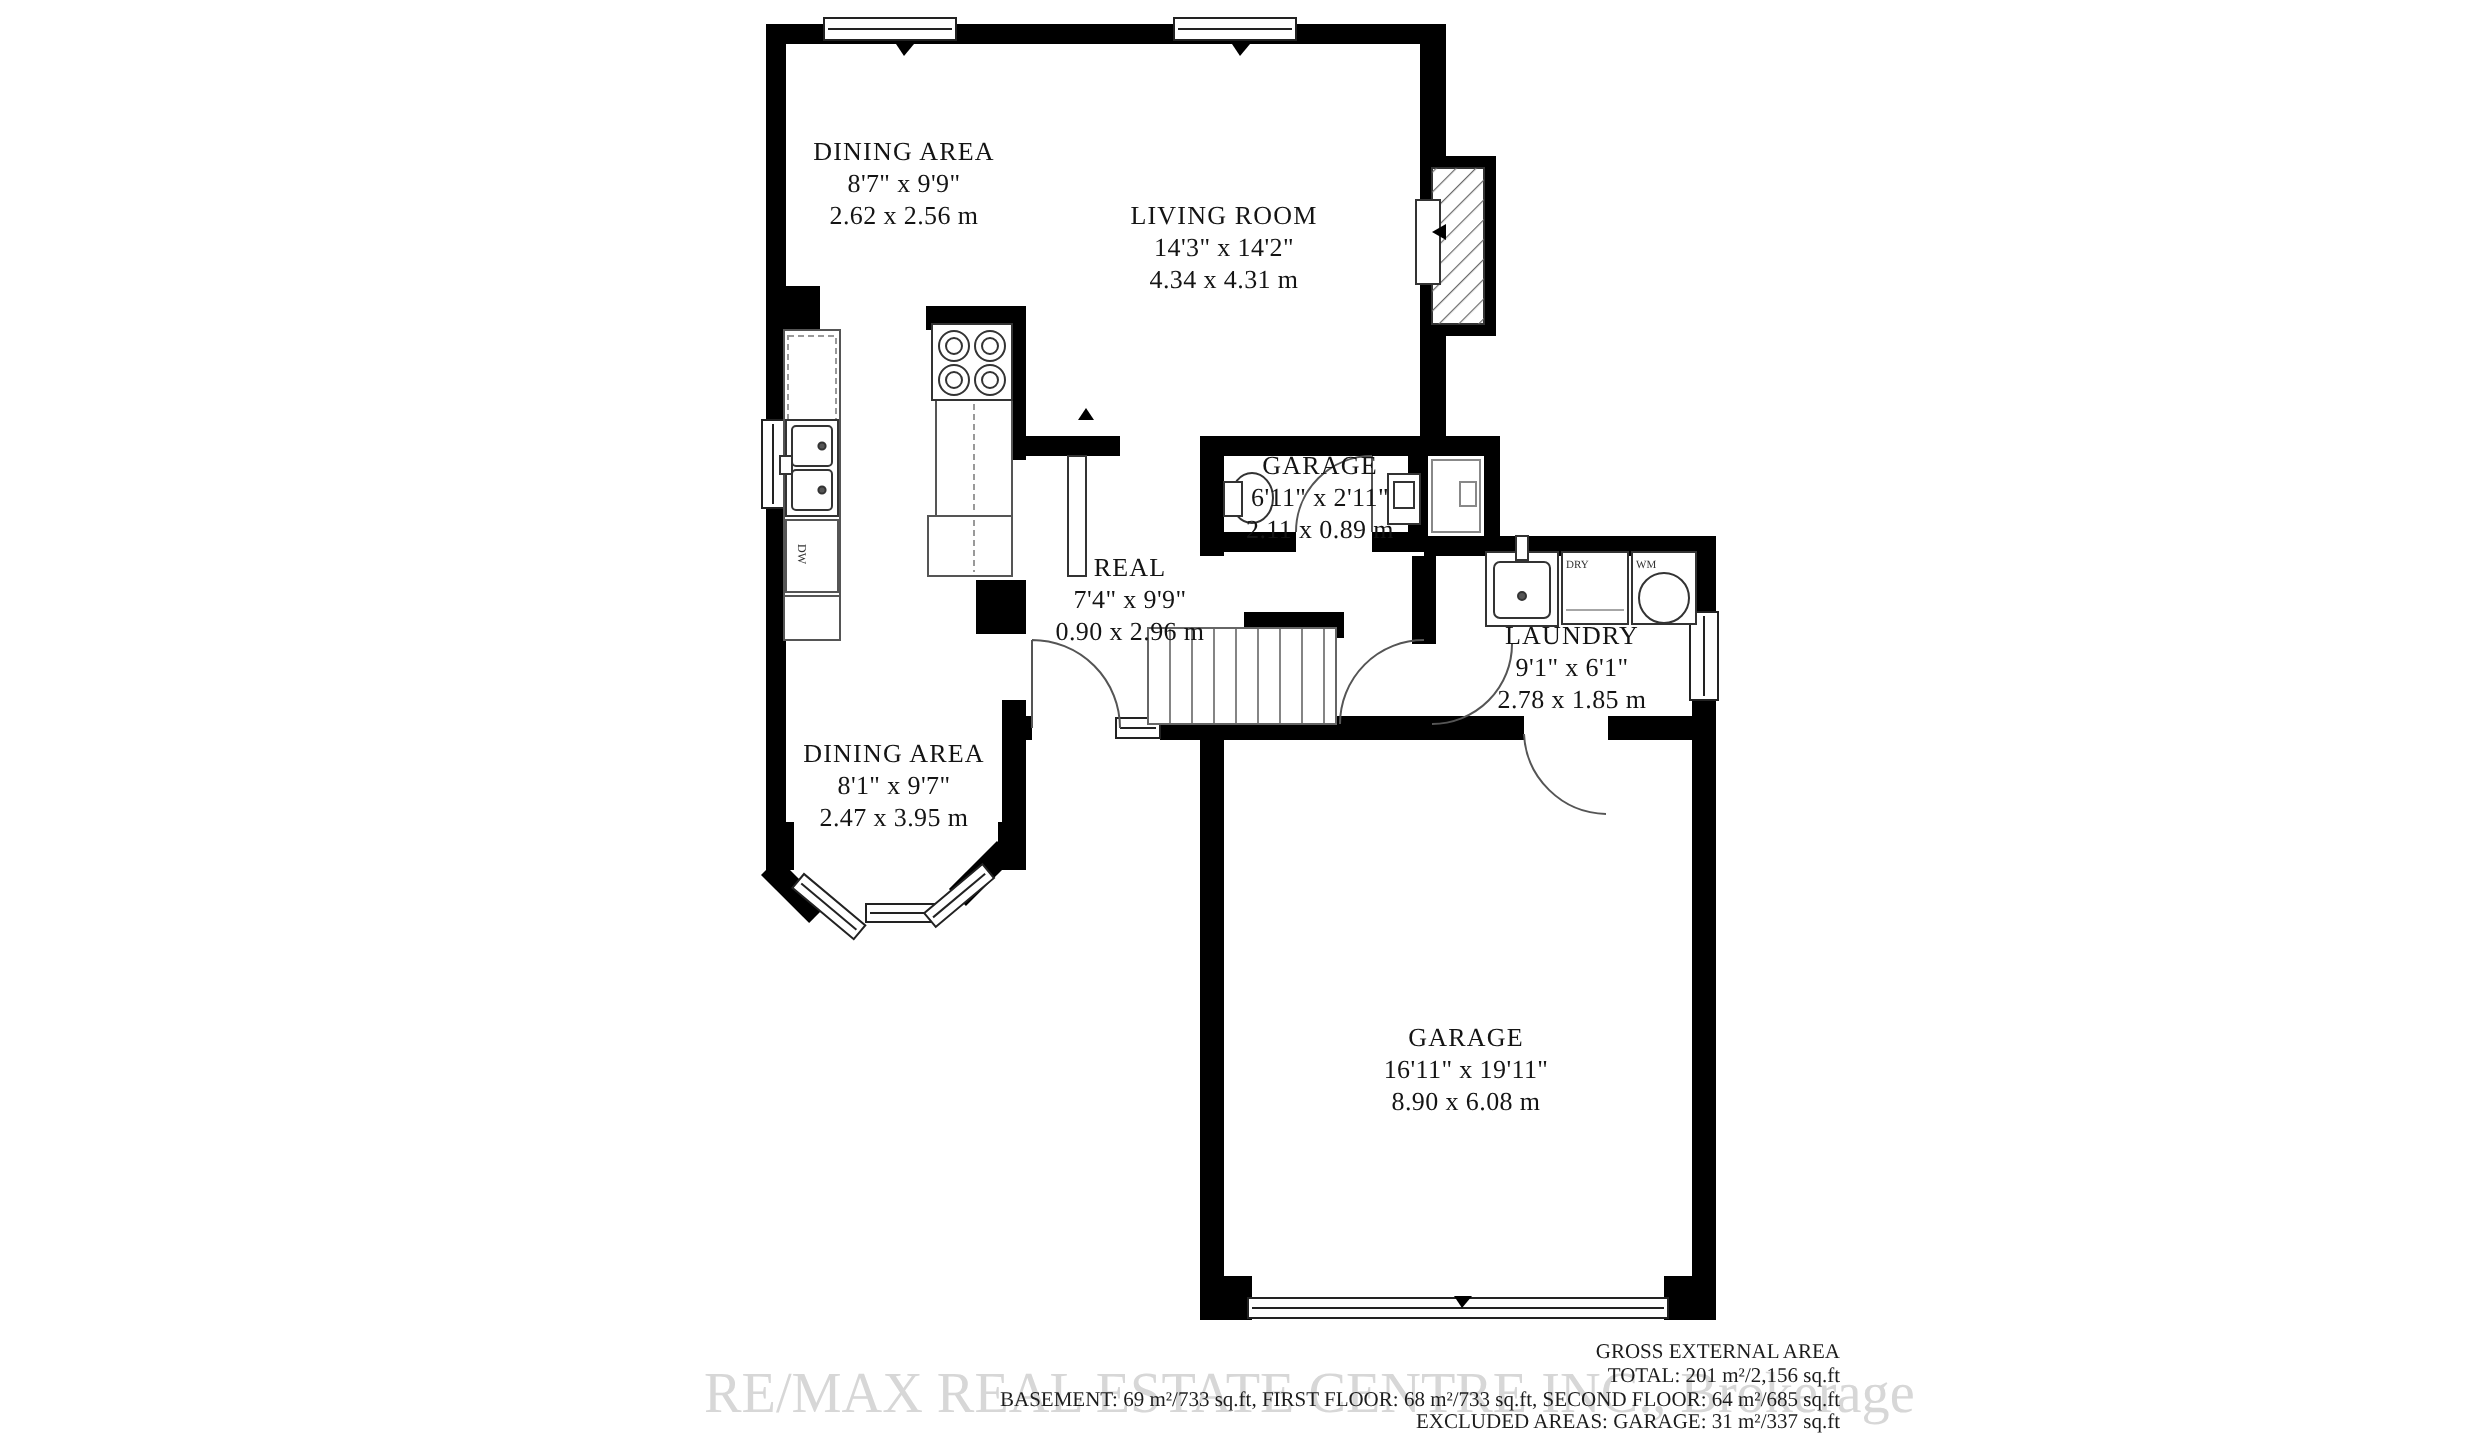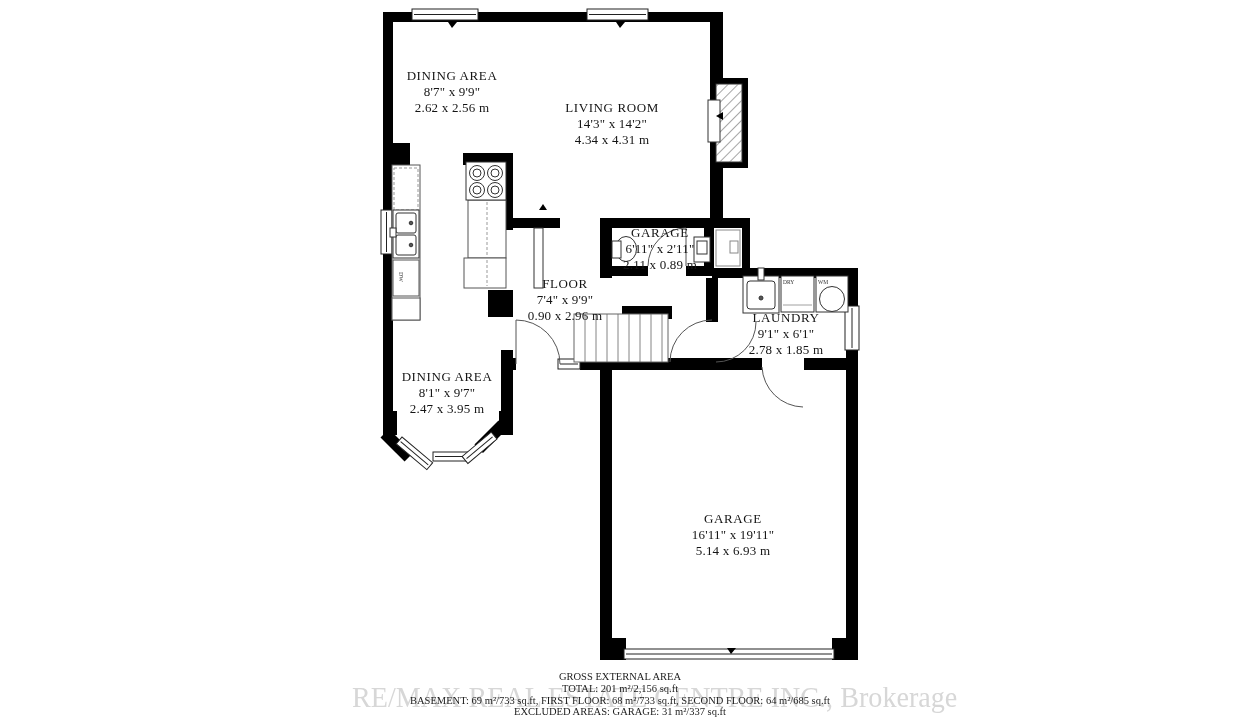--- a/index.html
+++ b/index.html
@@ -5,21 +5,21 @@
   html,body{margin:0;padding:0;background:#fff;}
   #page{position:relative;width:1012px;height:720px;background:#fff;overflow:hidden;
         font-family:Liberation Serif, serif;}
   #plan-svg{position:absolute;left:0;top:0;z-index:0;}
   .rlabel{position:absolute;transform:translateX(-50%);text-align:center;z-index:2;
           font-size:13px;line-height:16px;color:#141414;white-space:nowrap;letter-spacing:.2px;}
   .rlabel .rname{letter-spacing:.6px;}
   #watermark{position:absolute;left:352px;top:682px;width:520px;z-index:1;
              font-size:29px;line-height:30px;color:#d7d7d7;text-align:center;white-space:nowrap;
              transform:scaleX(.97);transform-origin:left center;letter-spacing:0;}
-  #footer{position:absolute;left:320px;top:671px;width:600px;z-index:2;text-align:center;
+  #footer{position:absolute;left:320px;top:671px;width:600px;z-index:2;text-align:right;
           font-size:10.5px;line-height:11.8px;color:#1c1c1c;}
   #footer p{margin:0;}
 </style>
 </head>
 <body>
 
 <div id="page">
 
 <svg id="plan-svg" width="1240" height="720" viewBox="0 0 1240 720">
   <defs>
@@ -202,38 +202,38 @@
   <div class="rname">LIVING ROOM</div>
   <div>14'3" x 14'2"</div>
   <div>4.34 x 4.31 m</div>
 </div>
 <div class="rlabel" style="left:660px;top:225px">
   <div class="rname">GARAGE</div>
   <div>6'11" x 2'11"</div>
   <div>2.11 x 0.89 m</div>
 </div>
 <div class="rlabel" style="left:565px;top:276px">
-  <div class="rname">FLOOR</div>
+  <div class="rname">REAL</div>
   <div>7'4" x 9'9"</div>
   <div>0.90 x 2.96 m</div>
 </div>
 <div class="rlabel" style="left:786px;top:310px">
   <div class="rname">LAUNDRY</div>
   <div>9'1" x 6'1"</div>
   <div>2.78 x 1.85 m</div>
 </div>
 <div class="rlabel" style="left:447px;top:369px">
   <div class="rname">DINING AREA</div>
   <div>8'1" x 9'7"</div>
   <div>2.47 x 3.95 m</div>
 </div>
 <div class="rlabel" style="left:733px;top:511px">
   <div class="rname">GARAGE</div>
   <div>16'11" x 19'11"</div>
-  <div>5.14 x 6.93 m</div>
+  <div>8.90 x 6.08 m</div>
 </div>
 
 <div id="watermark">RE/MAX REAL ESTATE CENTRE INC., Brokerage</div>
 
 <div id="footer">
   <p>GROSS EXTERNAL AREA</p>
   <p>TOTAL: 201 m²/2,156 sq.ft</p>
   <p>BASEMENT: 69 m²/733 sq.ft, FIRST FLOOR: 68 m²/733 sq.ft, SECOND FLOOR: 64 m²/685 sq.ft</p>
   <p>EXCLUDED AREAS: GARAGE: 31 m²/337 sq.ft</p>
 </div>

